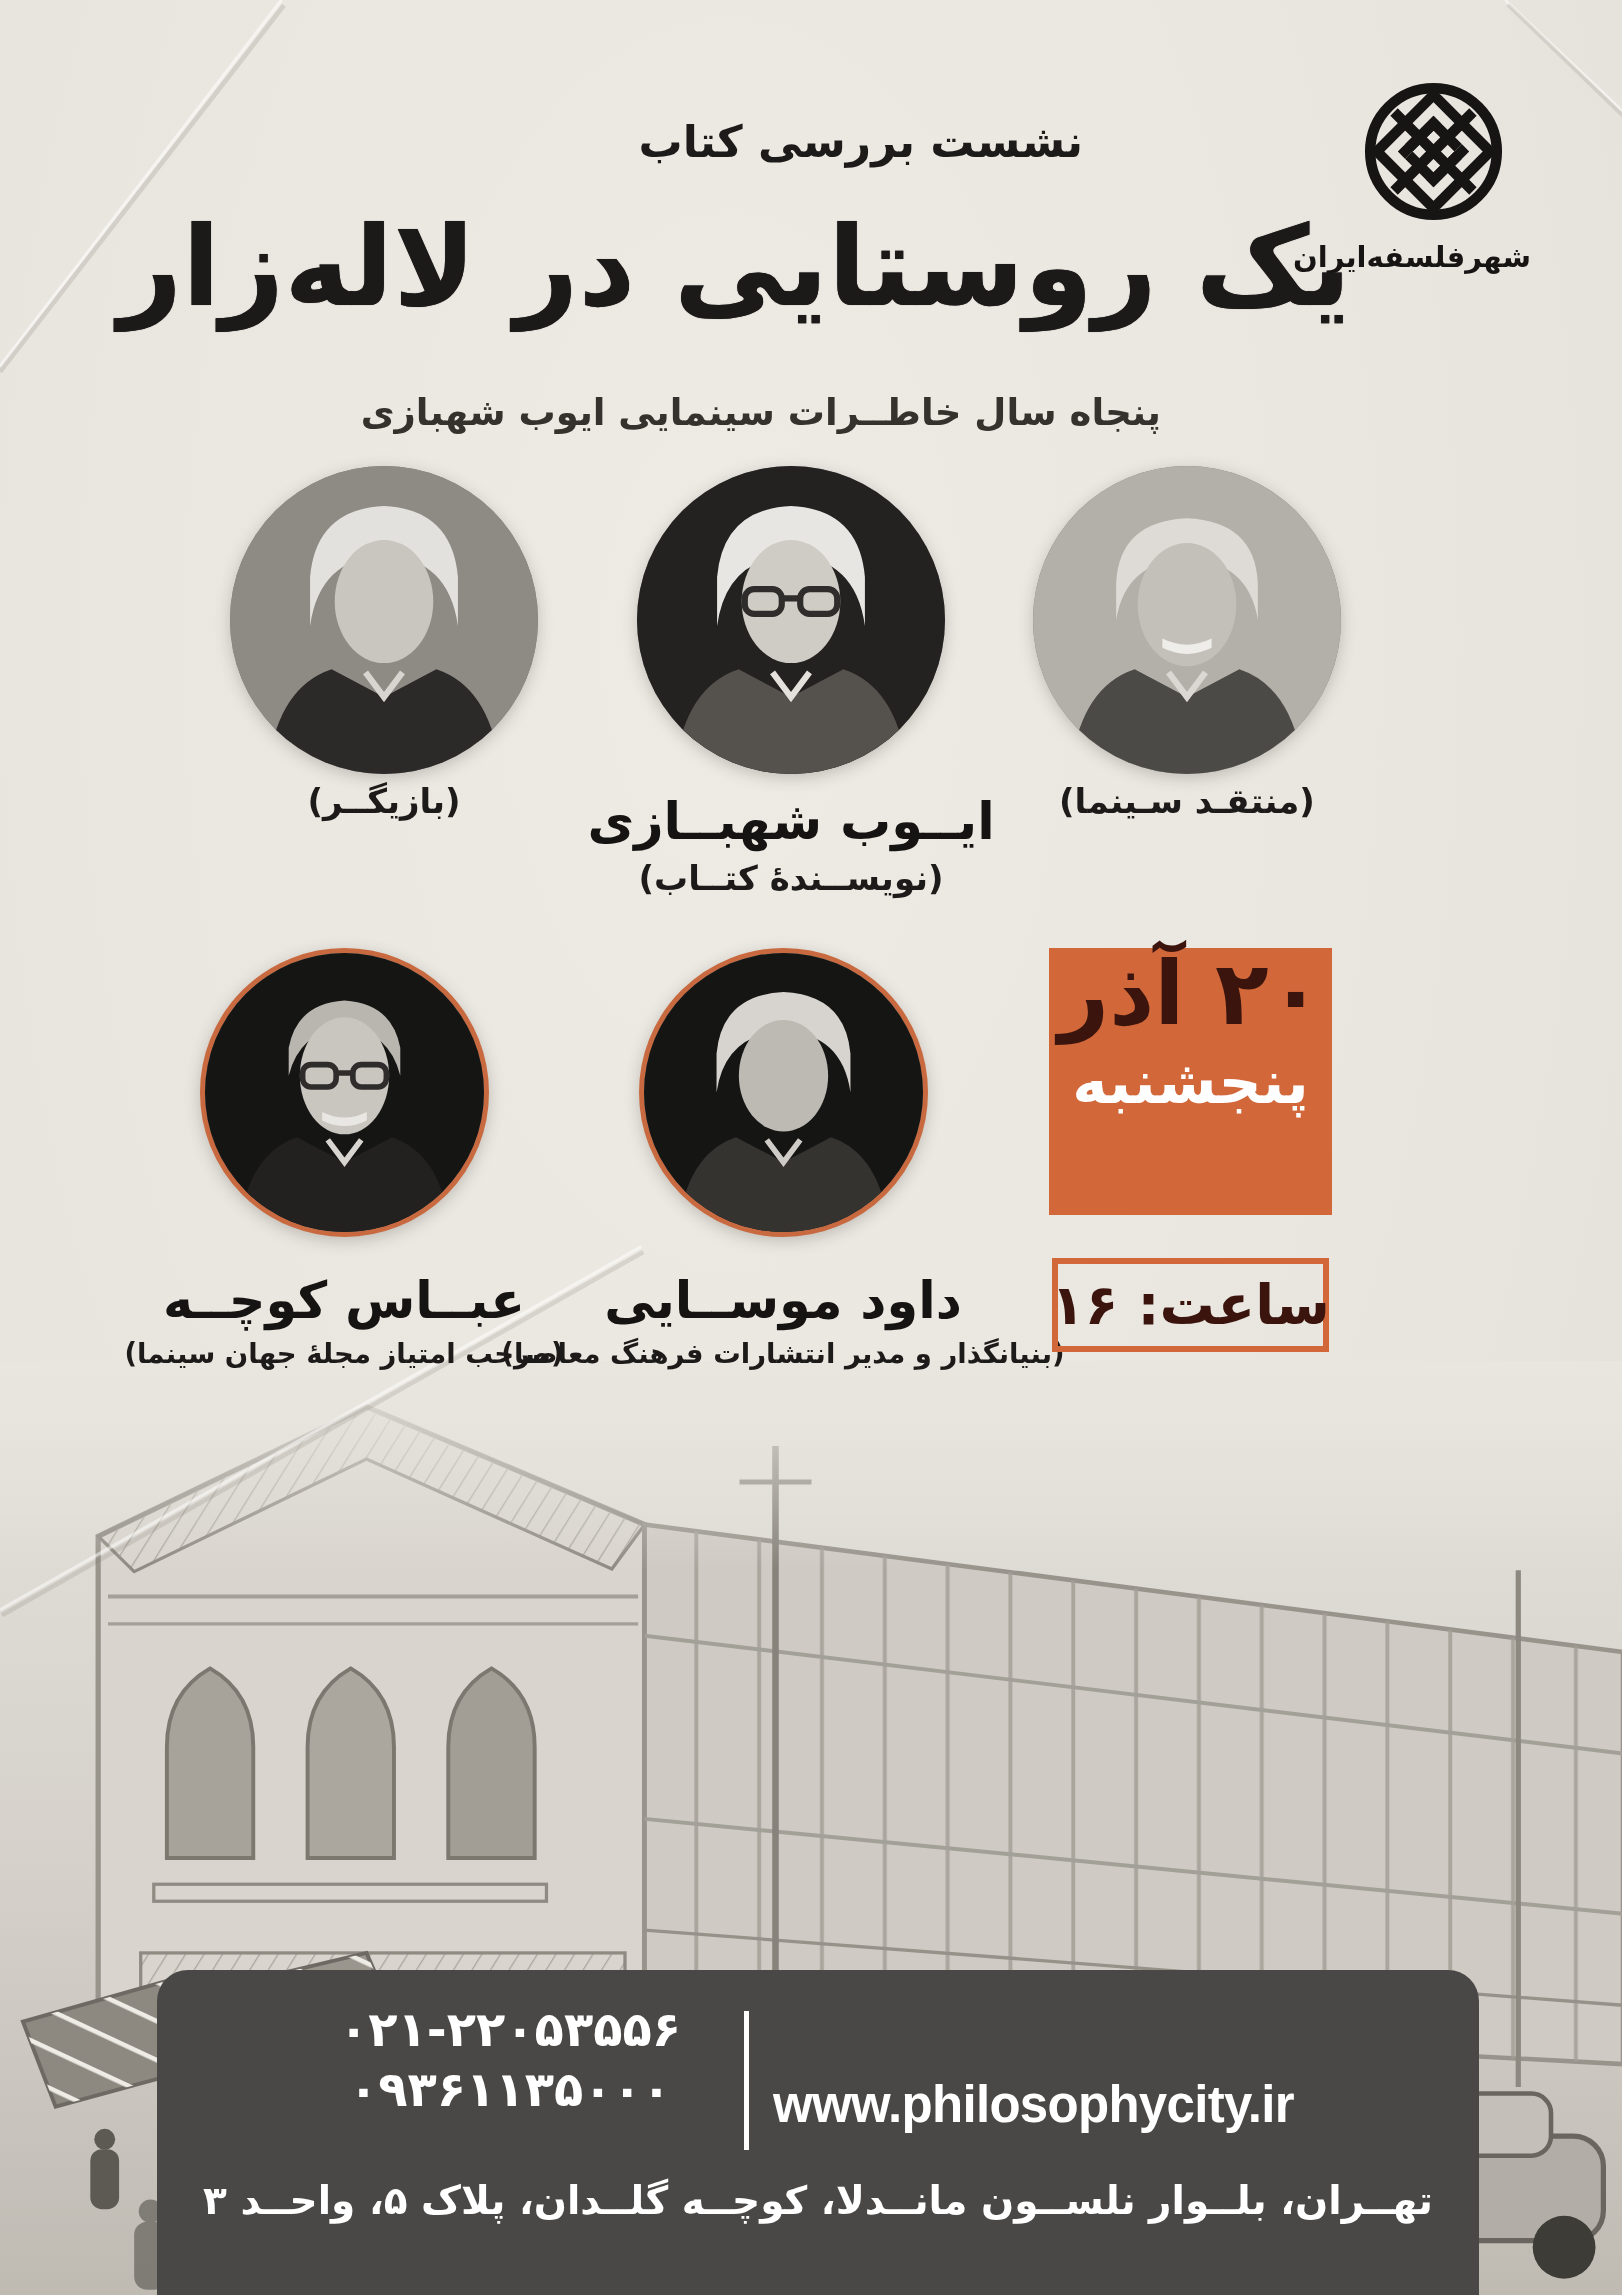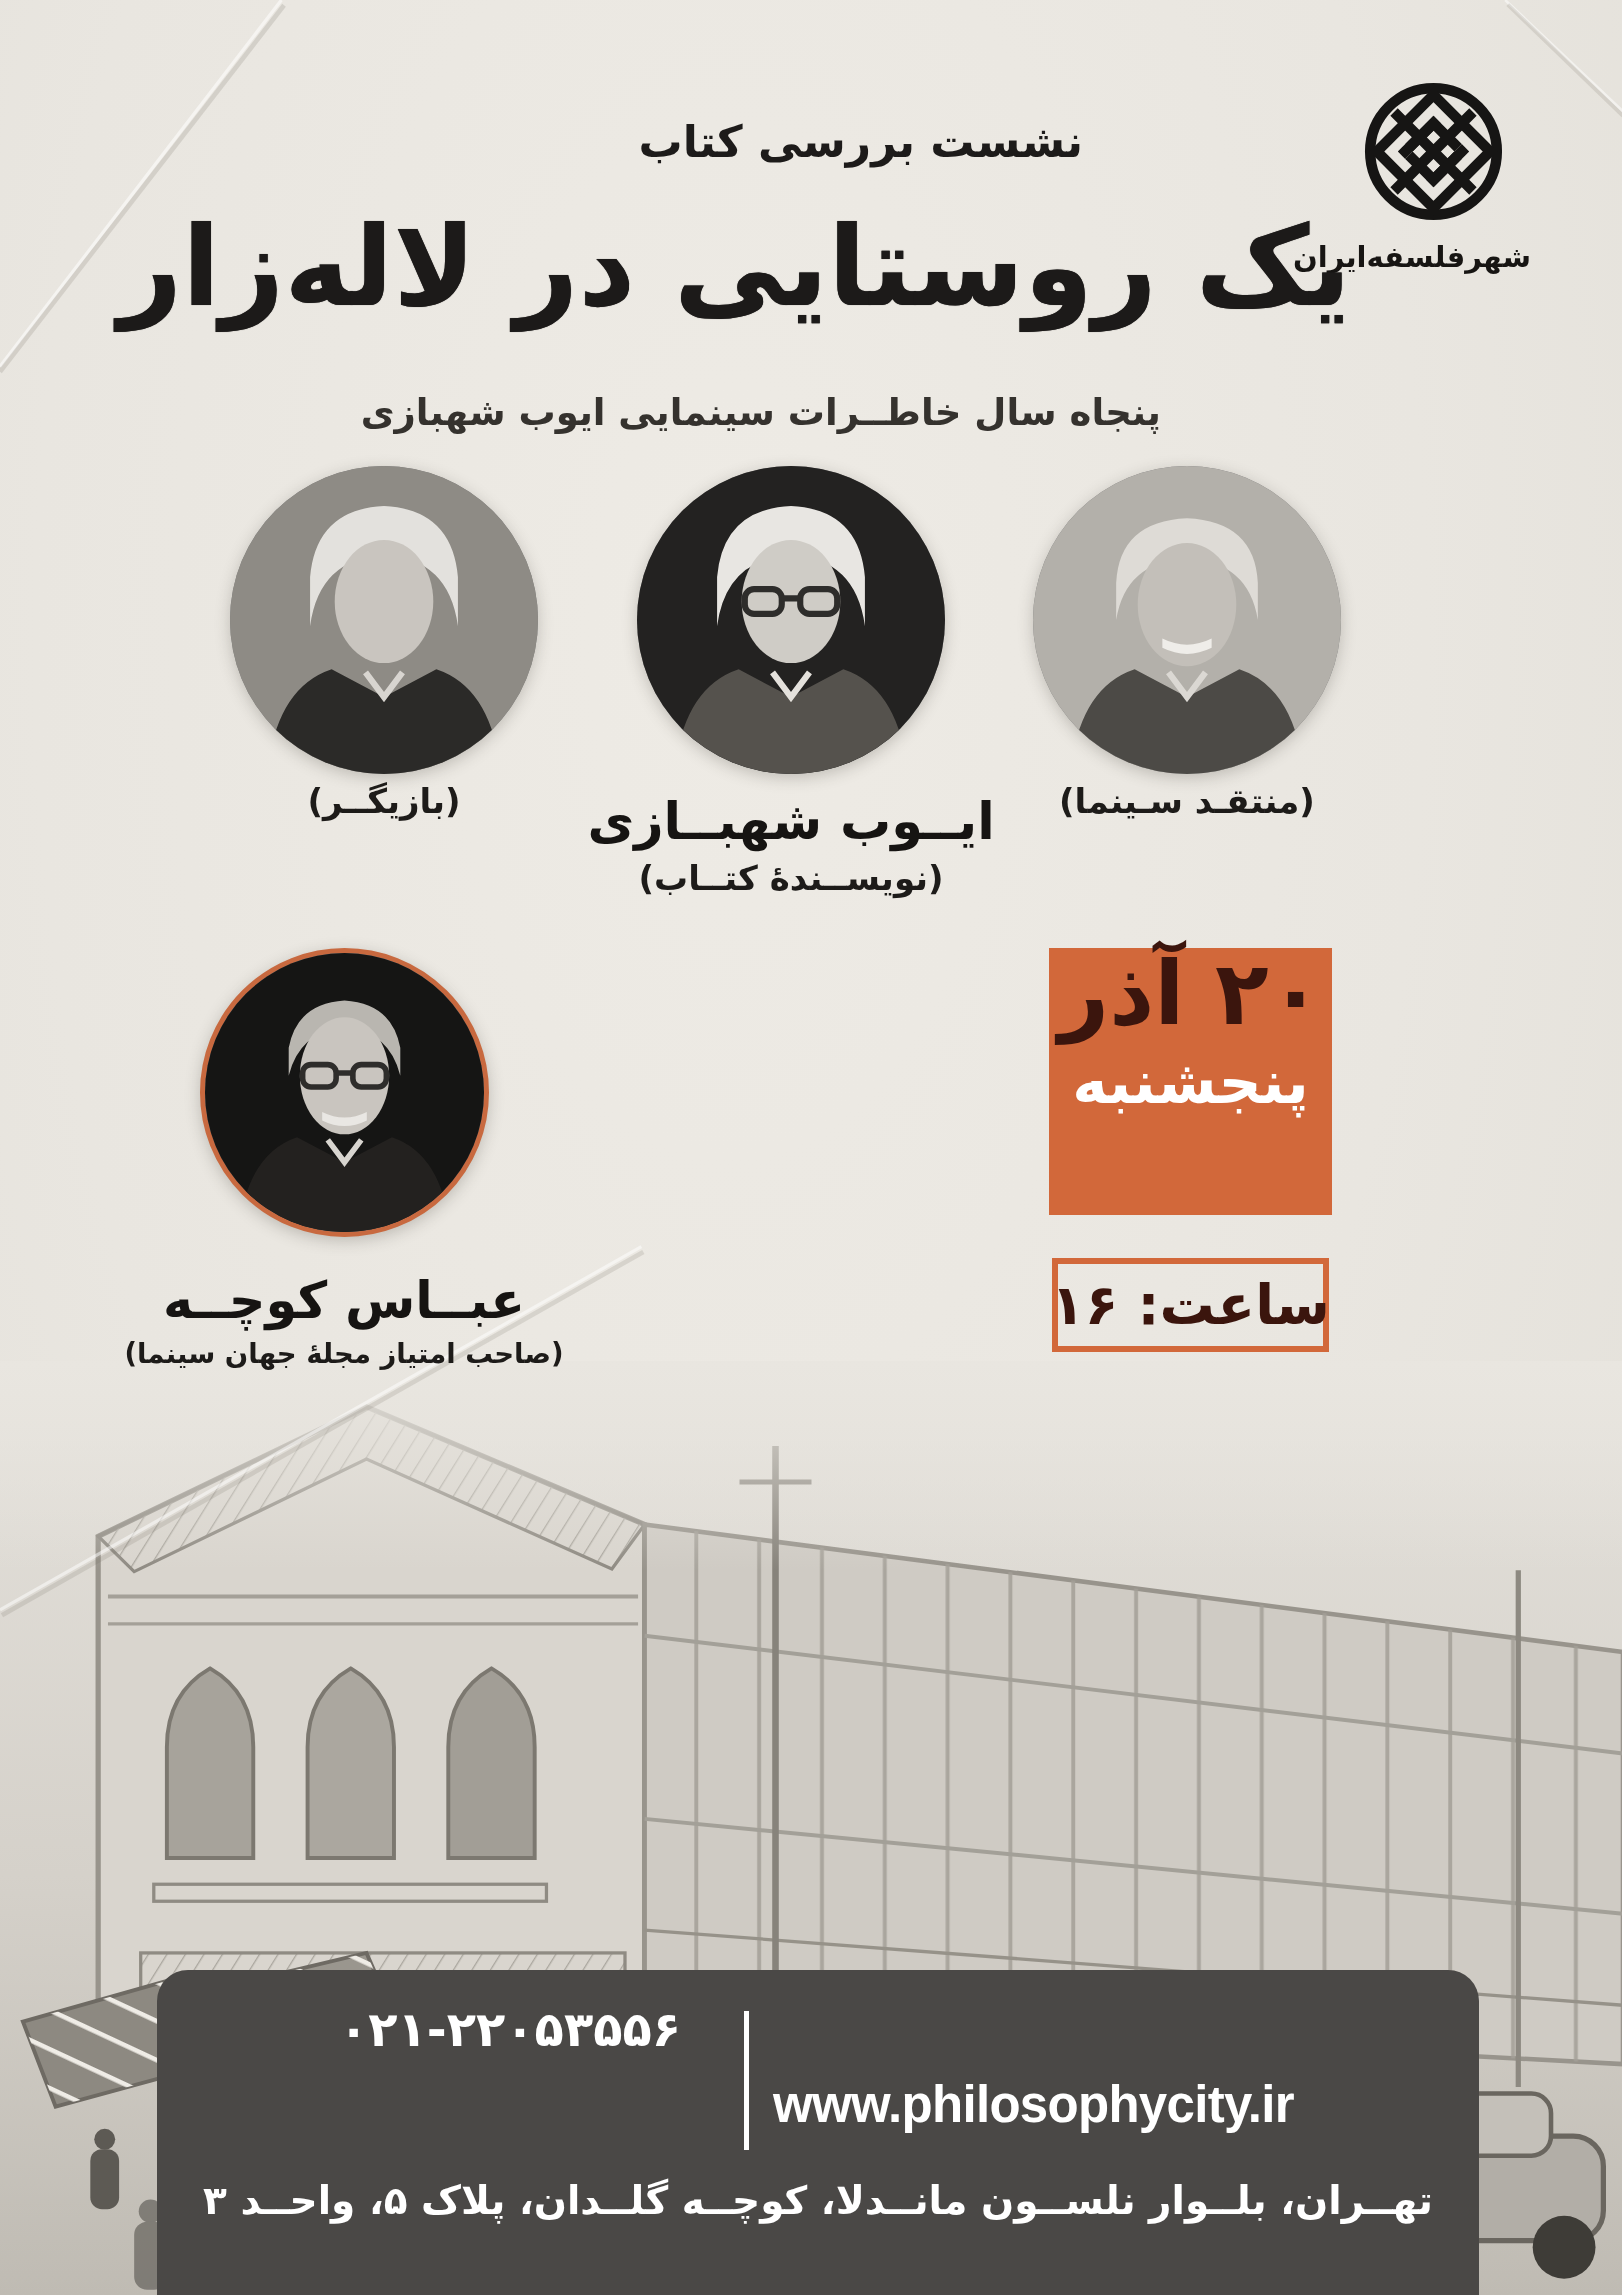--- a/index.html
+++ b/index.html
@@ -271,33 +271,52 @@
           </g>
         <path d="M42 57 Q50 61 58 57 L58 60 Q50 64 42 60 Z" fill="#e9e7e3"></path>
         <path d="M12 100 Q15 72 33 66 L50 75 L67 66 Q85 72 88 100 Z" fill="#23211f"></path>
         <path d="M44 67 L50 75 L56 67" stroke="#d8d5d0" stroke-width="2" fill="none"></path>
       </svg>
     </div>
     <div class="name">عبــاس کوچــه</div>
     <div class="role">(صاحب امتیاز مجلۀ جهان سینما)</div>
   </div>
 
+  <div class="person row2 p5">
+    <div class="photo tone-black g-no">
+      <svg viewBox="0 0 100 100" preserveAspectRatio="xMidYMid slice" aria-hidden="true">
+        <rect class="av-bg" width="100" height="100"></rect>
+        <path d="M26 36 Q28 15 50 14 Q72 15 74 36 L74 50 Q71 29 50 28 Q29 29 26 50 Z" fill="#d7d4cf"></path>
+        <ellipse cx="50" cy="44" rx="16" ry="20" fill="#bdb9b3"></ellipse>
+        <g class="spec" stroke="#2e2d2b" stroke-width="2" fill="none">
+            <rect x="35" y="40" width="12" height="8" rx="3"></rect>
+            <rect x="53" y="40" width="12" height="8" rx="3"></rect>
+            <line x1="47" y1="43" x2="53" y2="43"></line>
+          </g>
+        <path d="M12 100 Q15 72 33 66 L50 75 L67 66 Q85 72 88 100 Z" fill="#35332f"></path>
+        <path d="M44 67 L50 75 L56 67" stroke="#cfccc7" stroke-width="2" fill="none"></path>
+      </svg>
+    </div>
+    <div class="name">داود موســایی</div>
+    <div class="role">(بنیانگذار و مدیر انتشارات فرهنگ معاصر)</div>
+  </div>
 
   <div class="date-box">
     <div class="date-day">۲۰ آذر</div>
     <div class="date-weekday">پنجشنبه</div>
   </div>
 
   <div class="time-box">
     <div class="time">ساعت: ۱۶</div>
   </div>
 
   <div class="footer">
     <div class="phones">
       <div class="phone">۰۲۱-۲۲۰۵۳۵۵۶</div>
+      <div class="phone">۰۹۳۶۱۱۳۵۰۰۰</div>
     </div>
     <div class="fdivider"></div>
     <div class="website">www.philosophycity.ir</div>
     <div class="address">تهــران،  بلــوار نلســون مانــدلا، کوچــه گلــدان، پلاک ۵، واحــد ۳</div>
   </div>
 
 </div>
 
 
 </body></html>

